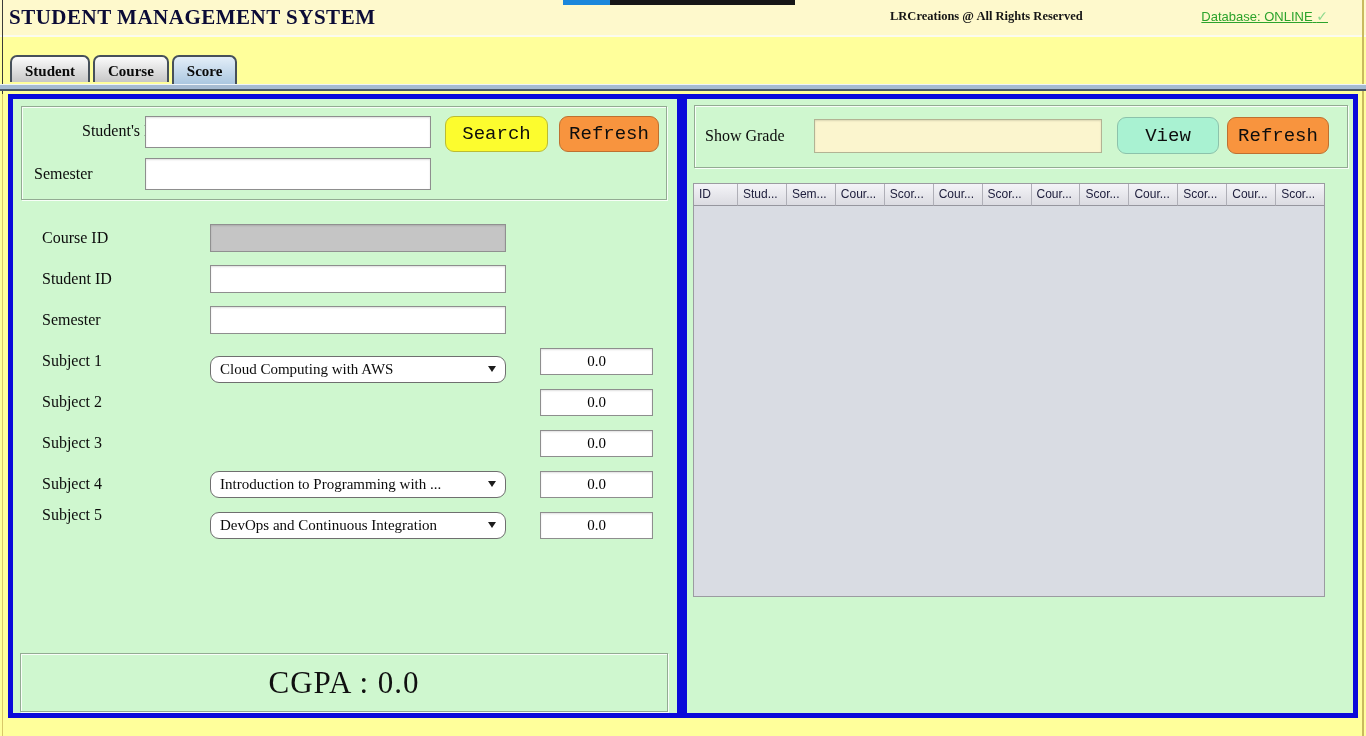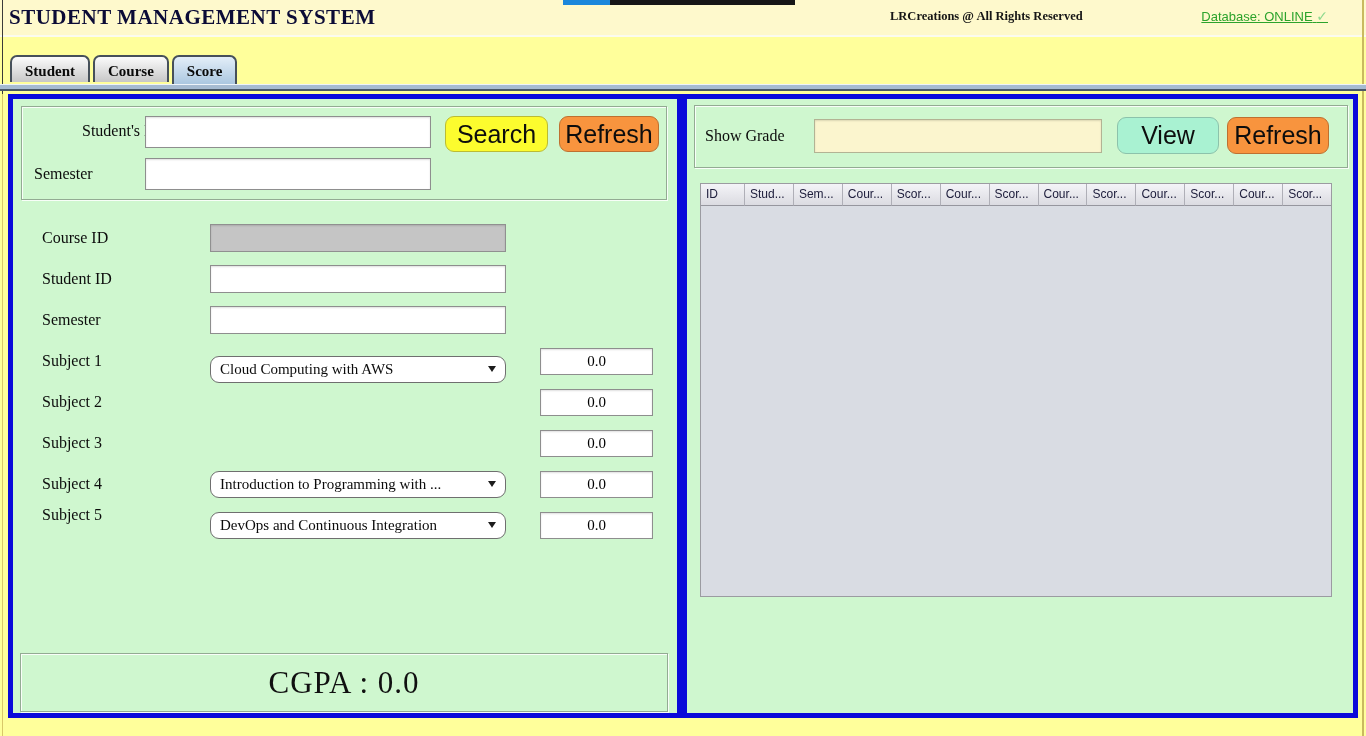--- a/index.html
+++ b/index.html
@@ -41,21 +41,21 @@
 
   .lbl { position:absolute; font-size:16px; color:#0C0C0C; white-space:nowrap; }
 
   .tfield { position:absolute; background:#FFFFFF; border:1px solid #8E8E8E;
             box-shadow:inset 0 1px 2px rgba(0,0,0,.13); font-family:inherit; font-size:15px;
             padding:0 11px; outline:none; }
   .tfield.disabled { background:#C5C5C5; border-color:#909090; }
 
   
   .search-section { left:8px; top:7px; width:646px; height:94px; }
-  .btn-round { position:absolute; font-family:Liberation Sans, sans-serif; font-size:25px; color:#0D0D0D;
+  .btn-round { position:absolute; font-family:Liberation Mono, monospace; font-size:19px; color:#0D0D0D;
                border-radius:9px; text-align:center; cursor:pointer; }
   .btn-search  { background:#FCFC2E; border:1px solid #BBBB34; }
   .btn-orange  { background:#F8943E; border:1px solid #BE7030; }
   .btn-view    { background:#A9F2D2; border:1px solid #8CC2AB; }
 
   
   .combo { position:absolute; height:27px; width:296px; left:197px; background:#FFFFFF;
            border:1px solid #6F6F6F; border-radius:9px; font-size:15px; color:#0B0B0B;
            line-height:25px; padding-left:9px; cursor:pointer; overflow:hidden; white-space:nowrap; }
   .combo .arrow { position:absolute; right:9px; top:9px; width:0; height:0;
@@ -65,21 +65,21 @@
 
   .score-field { position:absolute; left:527px; width:113px; height:27px; text-align:center; }
 
   .cgpa-box { left:7px; top:554px; width:648px; height:59px; text-align:center; }
   .cgpa-text { font-size:31px; color:#101010; line-height:57px; letter-spacing:1px; }
 
   
   .grade-section { left:7px; top:6px; width:654px; height:63px; }
   .grade-input { background:#FBF5CE; border:1px solid #B3B394; }
 
-  .grades-table { position:absolute; left:13px; top:84px; width:632px; height:414px;
+  .grades-table { position:absolute; left:6px; top:84px; width:632px; height:414px;
                   border:1px solid #9B9BA1; background:#D9DCE3; display:flex; flex-direction:column; }
   .thead { display:flex; height:22px; flex:0 0 22px;
            font-family:"Liberation Sans","DejaVu Sans",sans-serif; font-size:12px; color:#20203E; }
   .th { background:linear-gradient(#F4F4F8,#DBDBE1); border-right:1px solid #AFAFB7;
         border-bottom:1px solid #96969E; line-height:21px; padding-left:5px;
         overflow:hidden; white-space:nowrap; flex:1 1 0; }
   .th:first-child { flex:0 0 44px; }
   .th:last-child { border-right:none; }
   .tbody { flex:1; background:#D9DCE3; }
 

